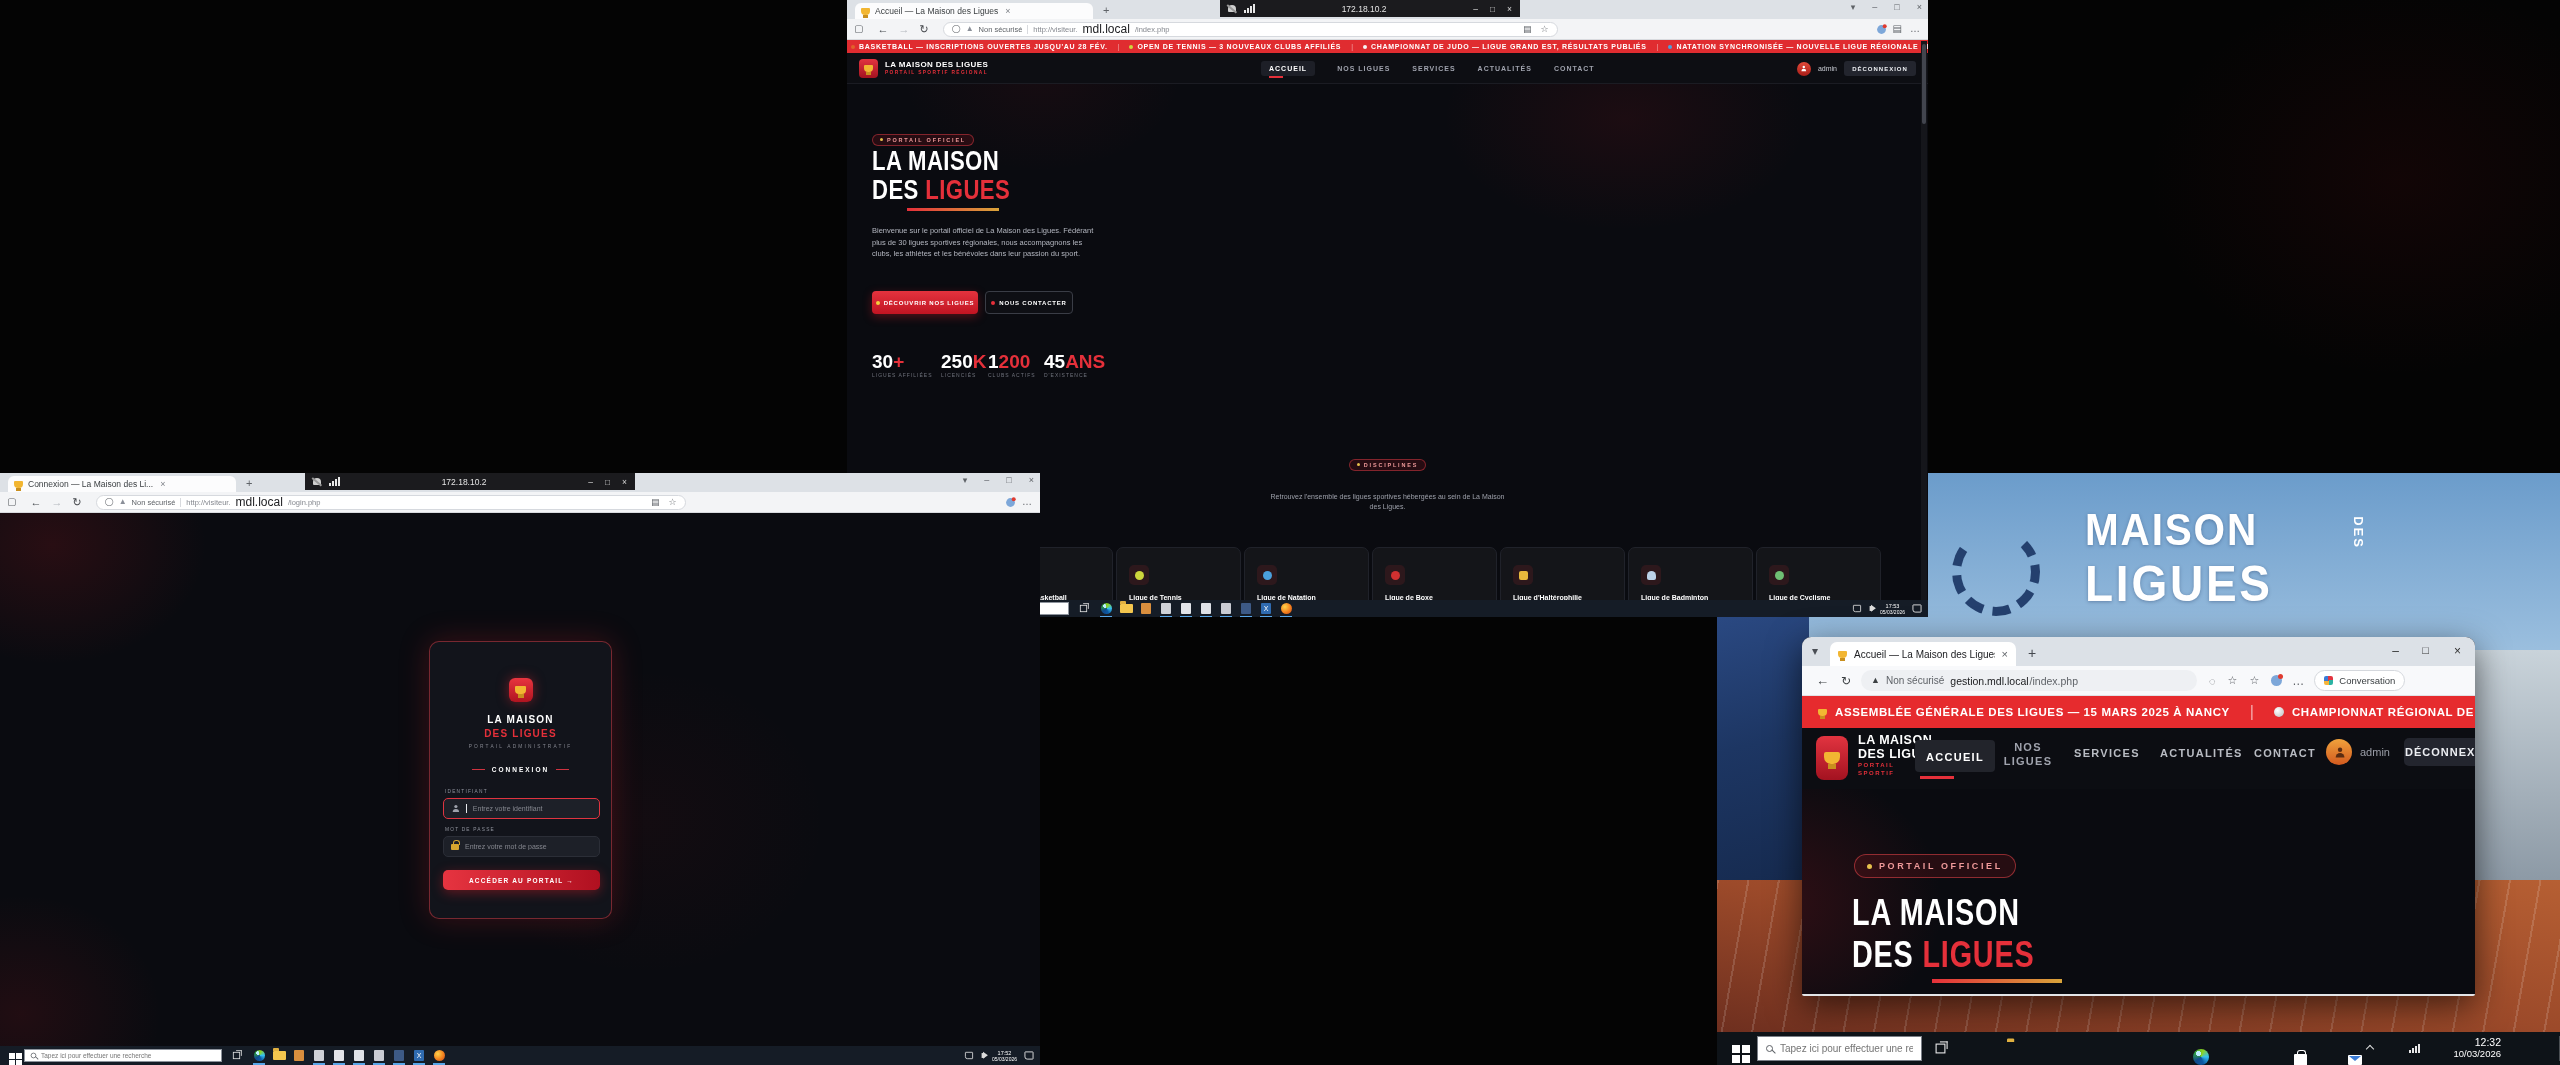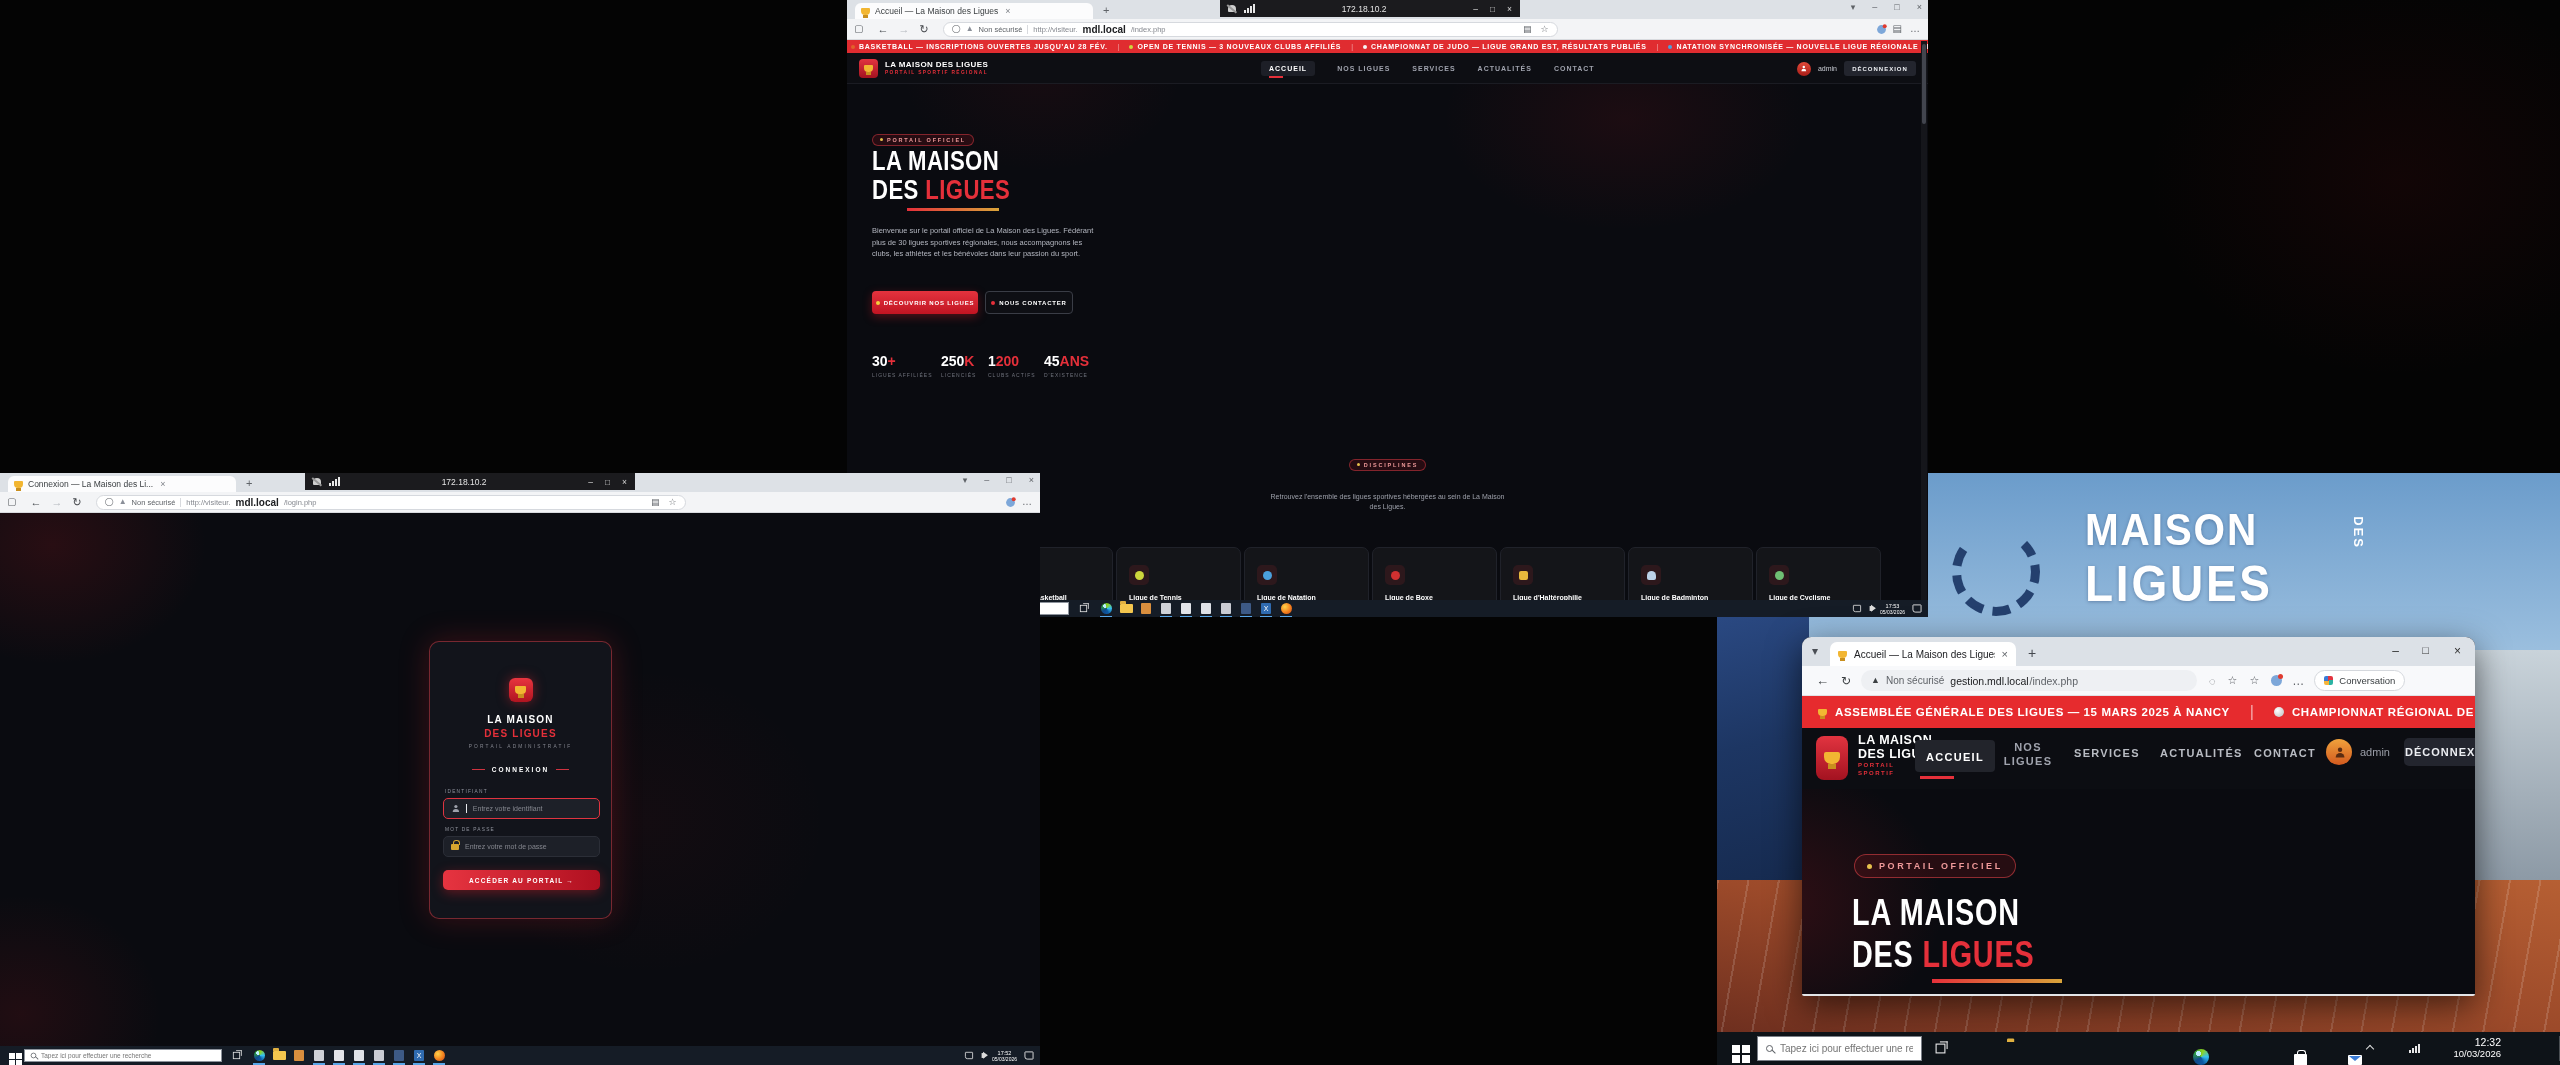--- a/index.html
+++ b/index.html
@@ -60,21 +60,21 @@
   .bwctl{position:absolute;top:2px;right:6px;display:flex;gap:17px;font-size:9px;color:#5f6368;}
   .rdpbar{position:absolute;top:0;height:17px;background:#1b1b1e;display:flex;align-items:center;padding:0 8px;gap:8px;z-index:5;}
   .rdpbar .rtitle{flex:1;text-align:center;font-size:8.5px;color:#e4e4e4;}
   .rdpbar .rctl{display:flex;gap:12px;font-size:8.5px;color:#d8d8d8;}
   .urlrow{position:absolute;left:0;right:0;top:19px;height:21px;background:#f3f4f6;border-bottom:1px solid #d8dade;display:flex;align-items:center;}
   .navarrow{font-size:11px;color:#45484d;margin-left:14px;}
   .navarrow.dis{color:#b4b8be;}
   .pill{height:15px;background:#fff;border:1px solid #d6d9de;border-radius:8px;display:flex;align-items:center;padding:0 8px;gap:5px;}
   .pill .sec{font-size:7.5px;color:#5f6368;white-space:nowrap;}
   .pill .u1{font-size:7.5px;color:#85888f;white-space:nowrap;}
-  .pill .u2{font-size:10px;color:#202124;font-weight:bold;white-space:nowrap;}
+  .pill .u2{font-size:12px;color:#202124;font-weight:normal;white-space:nowrap;}
   .pill .sep{width:1px;height:9px;background:#d8dade;}
   .pill .star{font-size:9px;color:#5f6368;margin-left:auto;}
 
   
   .sitepage{position:absolute;left:0;right:0;background:
      radial-gradient(260px 160px at 72% 14%, rgba(190,25,35,.10), transparent 70%),
      radial-gradient(200px 140px at 18% 6%, rgba(190,25,35,.07), transparent 70%),
      #0a0b10;overflow:hidden;}
   .ticker{position:absolute;left:0;right:0;top:0;height:13px;background:#e02c30;display:flex;align-items:center;overflow:hidden;white-space:nowrap;padding-left:4px;}
   .ticker .it{display:flex;align-items:center;gap:4px;font-size:7px;font-weight:800;color:#fff;letter-spacing:.7px;}
@@ -89,21 +89,21 @@
   .logout-btn{background:#23252e;border-radius:3px;color:#eceef2;font-size:6px;font-weight:700;letter-spacing:1px;display:flex;align-items:center;justify-content:center;}
   .badge-pill{display:inline-flex;align-items:center;gap:4px;border:1px solid rgba(226,60,70,.5);background:rgba(140,20,28,.22);border-radius:8px;padding:0 7px;height:12px;font-size:5.5px;font-weight:700;color:#ef9a9a;letter-spacing:1.8px;white-space:nowrap;}
   .cond{display:inline-block;transform:scaleX(.82);transform-origin:0 50%;white-space:nowrap;}
   .condc{display:inline-block;transform:scaleX(.85);transform-origin:50% 50%;white-space:nowrap;}
   .herotitle{font-size:27px;line-height:29px;font-weight:800;color:#fff;letter-spacing:.5px;}
   .red{color:#e5303a;}
   .grad-underline{background:linear-gradient(90deg,#e5303a,#d9a43a);}
   .hero-par{font-size:7.5px;line-height:11.5px;color:#b4b7c0;}
   .btn-primary{background:linear-gradient(180deg,#e4333e,#c11422);border-radius:4px;box-shadow:0 3px 10px rgba(220,30,40,.35);display:flex;align-items:center;justify-content:center;gap:4px;color:#fff;font-size:6px;font-weight:800;letter-spacing:.8px;}
   .btn-outline{border:1px solid #3a3d46;border-radius:4px;background:rgba(255,255,255,.02);display:flex;align-items:center;justify-content:center;gap:4px;color:#fff;font-size:6px;font-weight:800;letter-spacing:.8px;}
-  .statv{font-size:14px;font-weight:800;color:#fff;line-height:15px;white-space:nowrap;}
+  .statv{font-size:19px;font-weight:800;color:#fff;line-height:15px;white-space:nowrap;}
   .statl{font-size:5px;color:#70737d;letter-spacing:1px;margin-top:3px;white-space:nowrap;}
   .league-card{position:absolute;top:0;height:70px;width:125px;background:#141519;border:1px solid #20222a;border-radius:7px;}
   .league-tile{position:absolute;left:12px;top:17px;width:20px;height:20px;border-radius:5px;background:rgba(220,45,55,.13);display:flex;align-items:center;justify-content:center;}
   .league-name{position:absolute;left:12px;top:46px;font-size:7px;font-weight:700;color:#fff;white-space:nowrap;}
   .sport-ic{width:9px;height:9px;border-radius:50%;}
   .c0 .sport-ic{background:radial-gradient(circle at 35% 35%,#fff,#cfcfcf 70%,#555);}
   .c1 .sport-ic{background:#e0622a;}
   .c2 .sport-ic{background:#cdd63c;}
   .c3 .sport-ic{background:#4aa0dd;}
   .c4 .sport-ic{background:#d03030;}

